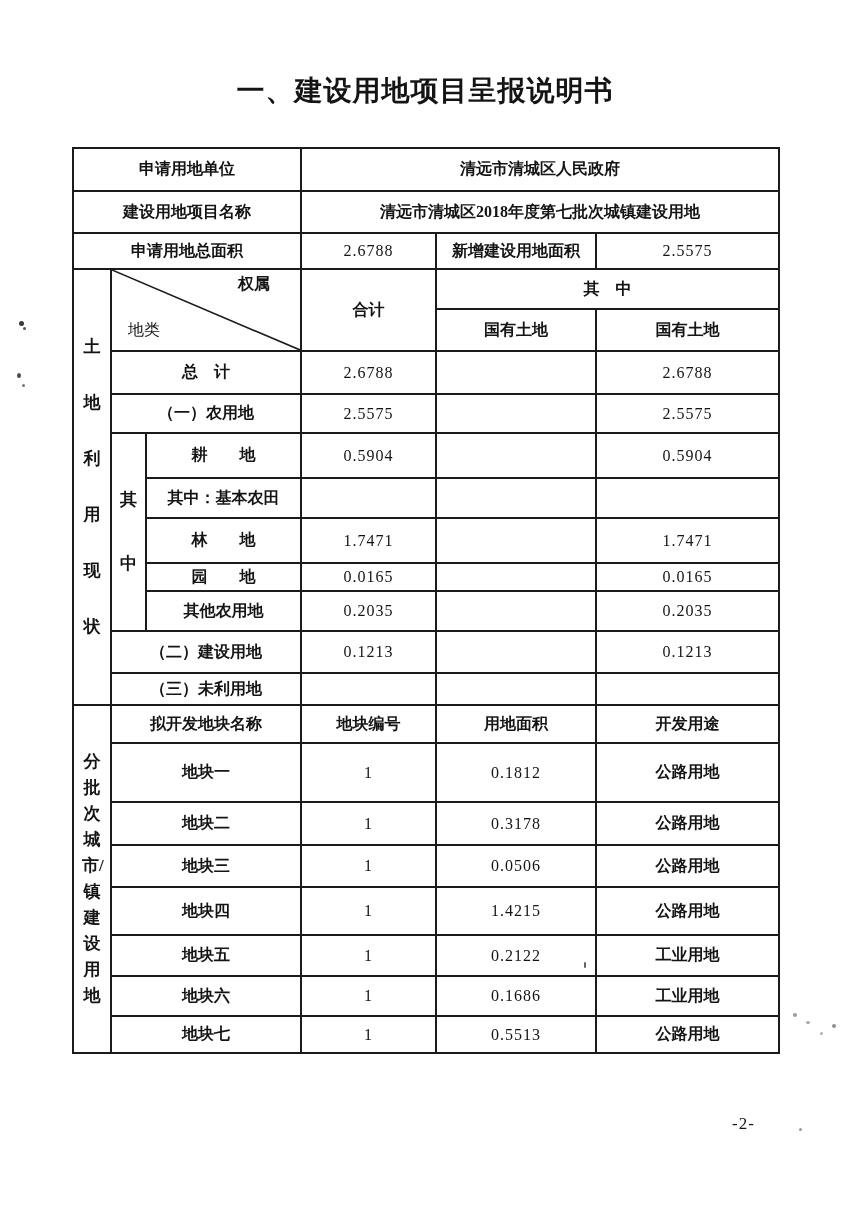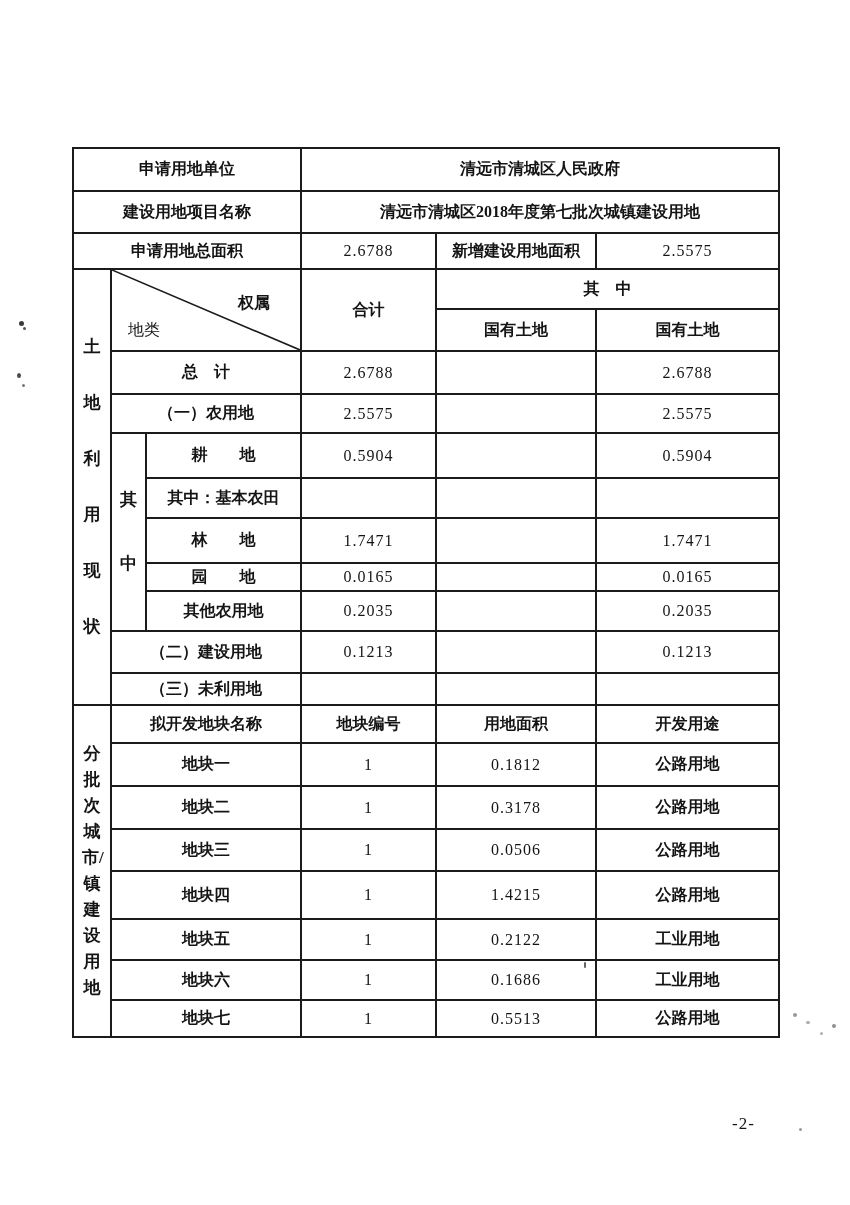--- a/index.html
+++ b/index.html
@@ -65,21 +65,21 @@
   .vtext-plots { width: 20px; line-height: 26px; }
   
   td.diag-cell { position: relative; padding: 0; }
   .diag-svg {
     position: absolute;
     top: 0; left: 0;
     width: 100%; height: 100%;
   }
   .diag-tr {
     position: absolute;
-    top: 23px; right: 30px;
+    top: 4px; right: 30px;
     font-size: 16px; font-weight: bold;
   }
   .diag-bl {
     position: absolute;
     bottom: 9px; left: 16px;
     font-size: 16px; font-weight: normal;
   }
   .page-number {
     position: absolute;
     top: 1114px;
@@ -87,20 +87,21 @@
     font-size: 17px;
     letter-spacing: 1px;
   }
   .speck { position: absolute; border-radius: 50%; }
 </style>
 </head>
 <body>
 
 <div class="page">
 
+  <h1 class="doc-title">一、建设用地项目呈报说明书</h1>
 
   <table class="main-table">
     <colgroup>
       <col style="width:38px">
         <col style="width:35px">
         <col style="width:155px">
       <col style="width:135px">
         <col style="width:160px">
         <col style="width:183px">
     </colgroup>
@@ -200,21 +201,21 @@
 
     <tr style="height:38px">
       <td rowspan="8">
         <div class="vtext vtext-plots">分批次城市/镇建设用地</div>
       </td>
       <td colspan="2">拟开发地块名称</td>
       <td>地块编号</td>
       <td>用地面积</td>
       <td>开发用途</td>
     </tr>
-    <tr style="height:43px">
+    <tr style="height:59px">
       <td colspan="2">地块一</td>
       <td class="num">1</td>
       <td class="num">0.1812</td>
       <td>公路用地</td>
     </tr>
     <tr style="height:43px">
       <td colspan="2">地块二</td>
       <td class="num">1</td>
       <td class="num">0.3178</td>
       <td>公路用地</td>

